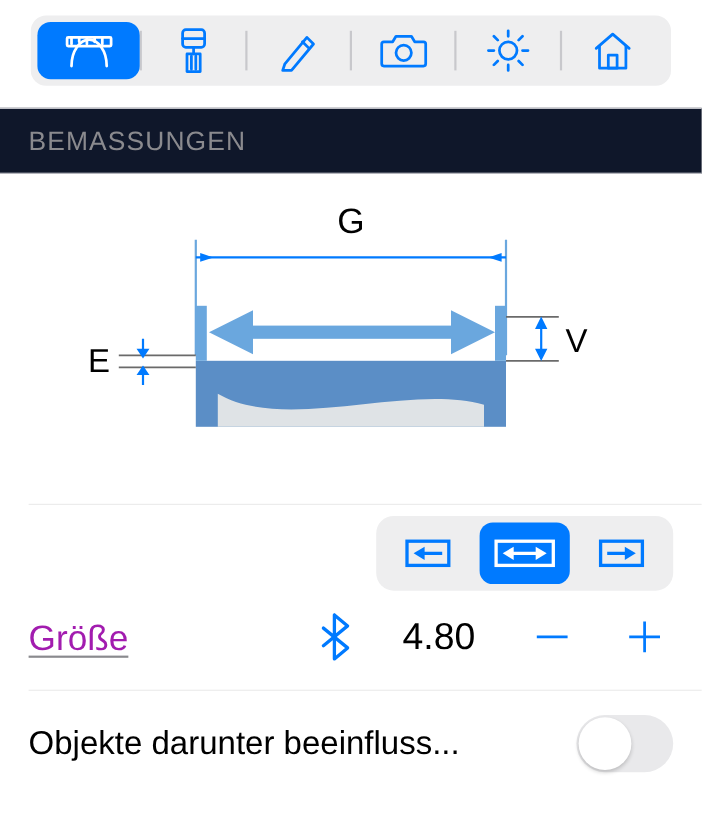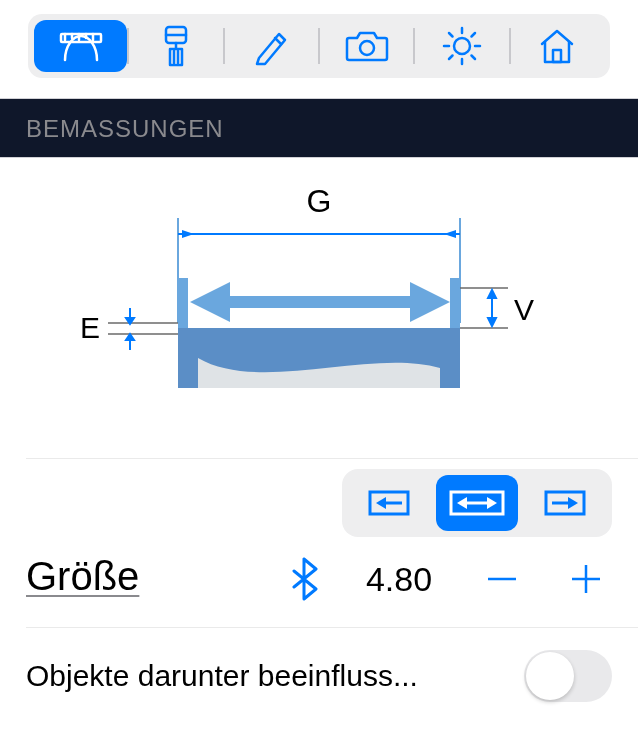--- a/index.html
+++ b/index.html
@@ -52,22 +52,22 @@
   }
   .diagram-area svg { position:absolute; top:0; left:0; }
   .row-divider { height:1px; background:#eaeaea; margin-left:26px; }
   .size-row {
     display: flex;
     align-items: flex-end;
     padding: 10px 26px 24px 26px;
     gap: 12px;
   }
   .size-label {
-    font-size: 40px;
-    color: #000000;
+    font-size: 32px;
+    color: #a21caf;
     padding-bottom: 4px;
     text-decoration-line: underline;
     text-decoration-thickness: 2px;
     text-decoration-color: #8a8a8e;
     text-underline-offset: 5px;
   }
   .size-right {
     margin-left: auto;
     display: flex;
     flex-direction: column;

